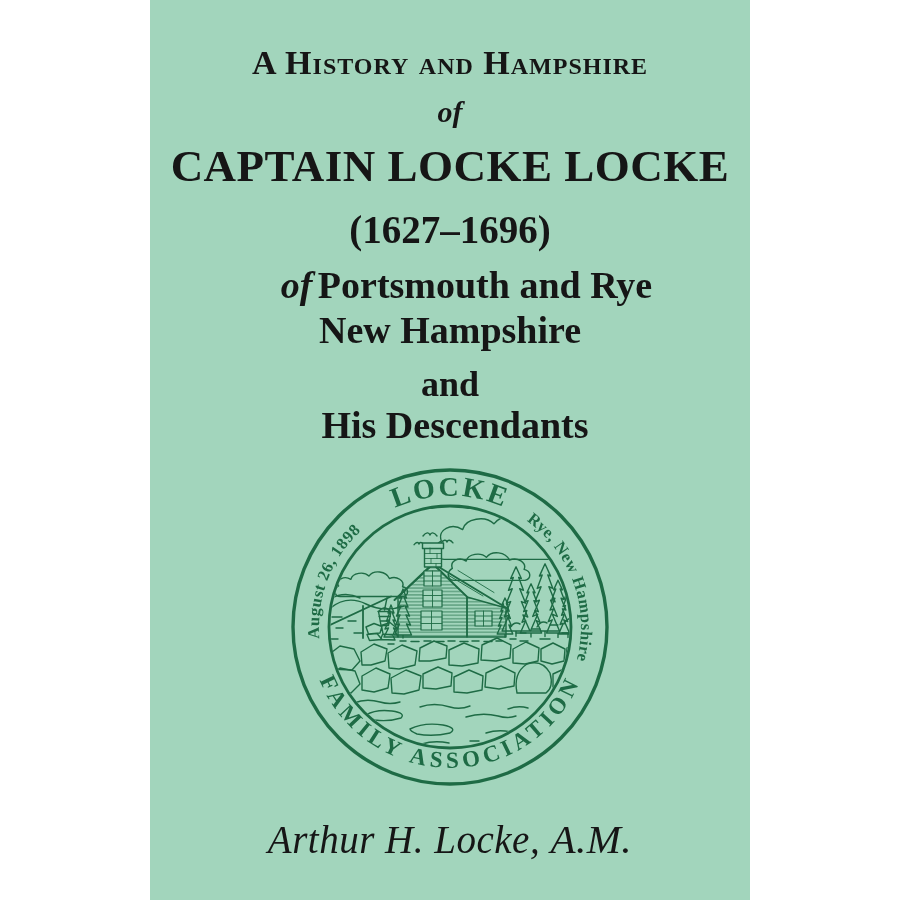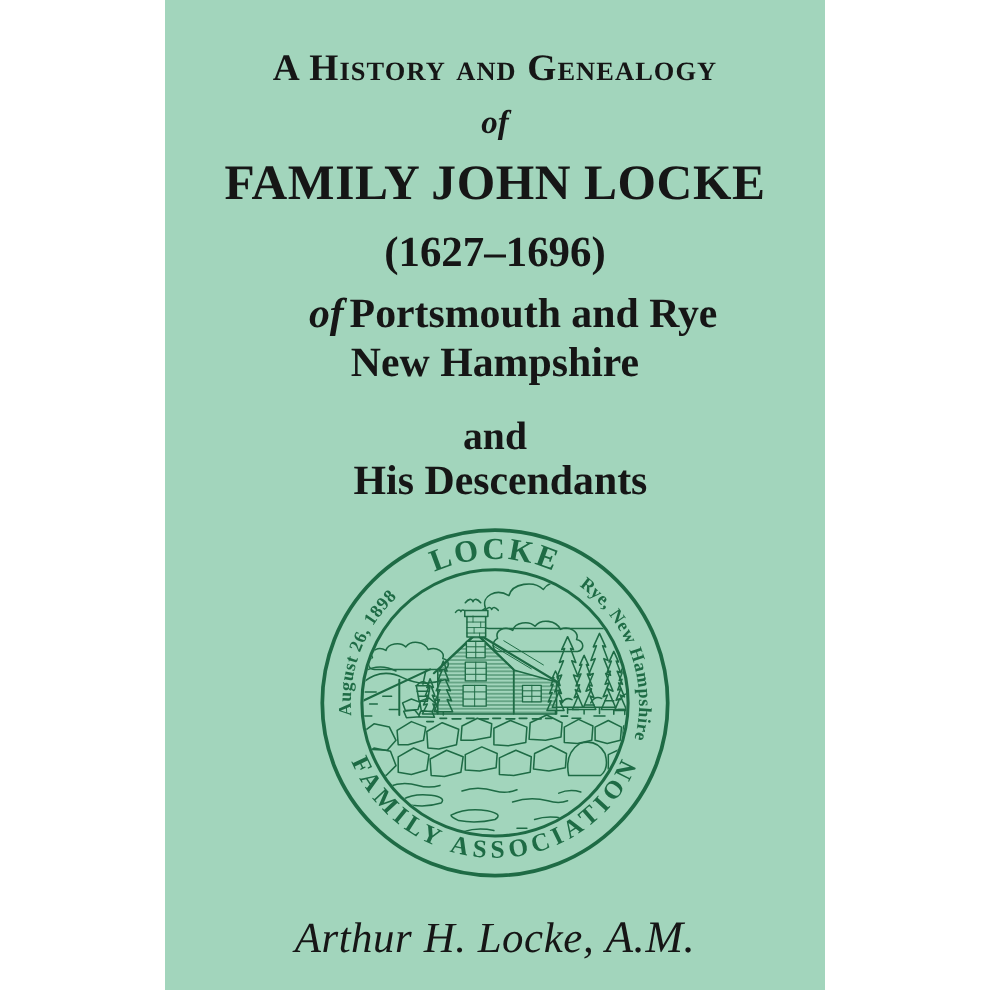--- a/index.html
+++ b/index.html
@@ -7,36 +7,36 @@
   .cover{width:600px;height:900px;margin:0 auto;background:#a2d5bc;overflow:hidden;
          text-align:center;color:#161616;font-family:"Liberation Serif", serif;}
   .t1{margin-top:44px;font-size:34px;line-height:38px;font-weight:600;
       letter-spacing:1px;font-variant:small-caps;}
   .t-of{margin-top:13px;font-size:30px;line-height:34px;font-style:italic;font-weight:600;}
   .t-name{margin-top:12px;font-size:45px;line-height:50px;font-weight:700;letter-spacing:0.5px;}
   .t-years{margin-top:17px;font-size:39px;line-height:44px;font-weight:700;}
   .t-places{margin-top:12px;font-size:38px;line-height:43px;font-weight:700;padding-left:33px;}
   .t-places .it{font-style:italic;margin-right:0.14em;}
   .t-state{margin-top:2px;font-size:38px;line-height:43px;font-weight:700;}
-  .t-and{margin-top:24px;font-size:36px;line-height:40px;font-weight:700;}
+  .t-and{margin-top:12px;font-size:36px;line-height:40px;font-weight:700;}
   .t-desc{margin-top:0;font-size:38px;line-height:43px;font-weight:700;padding-left:10px;}
   .seal{display:block;margin:0 auto;width:360px;height:360px;}
   .author{margin-top:10px;font-size:39px;line-height:44px;font-style:italic;
           font-weight:400;letter-spacing:0.5px;}
   .author-degree{font-size:41px;}
 </style>
 </head>
 <body>
 
 <div class="stage">
   <div class="cover">
 
-    <div class="t1">A History and Genealogy</div>
+    <div class="t1">A History and Hampshire</div>
     <div class="t-of">of</div>
-    <div class="t-name">FAMILY JOHN LOCKE</div>
+    <div class="t-name">CAPTAIN LOCKE LOCKE</div>
     <div class="t-years">(1627–1696)</div>
     <div class="t-places"><span class="it">of</span><span>Portsmouth and Rye</span></div>
     <div class="t-state">New Hampshire</div>
     <div class="t-and">and</div>
     <div class="t-desc">His Descendants</div>
 
     <svg class="seal" viewBox="0 0 360 360" width="360" height="360">
       <defs>
         <clipPath id="sceneClip">
             <circle cx="180" cy="180" r="119.5"></circle>

